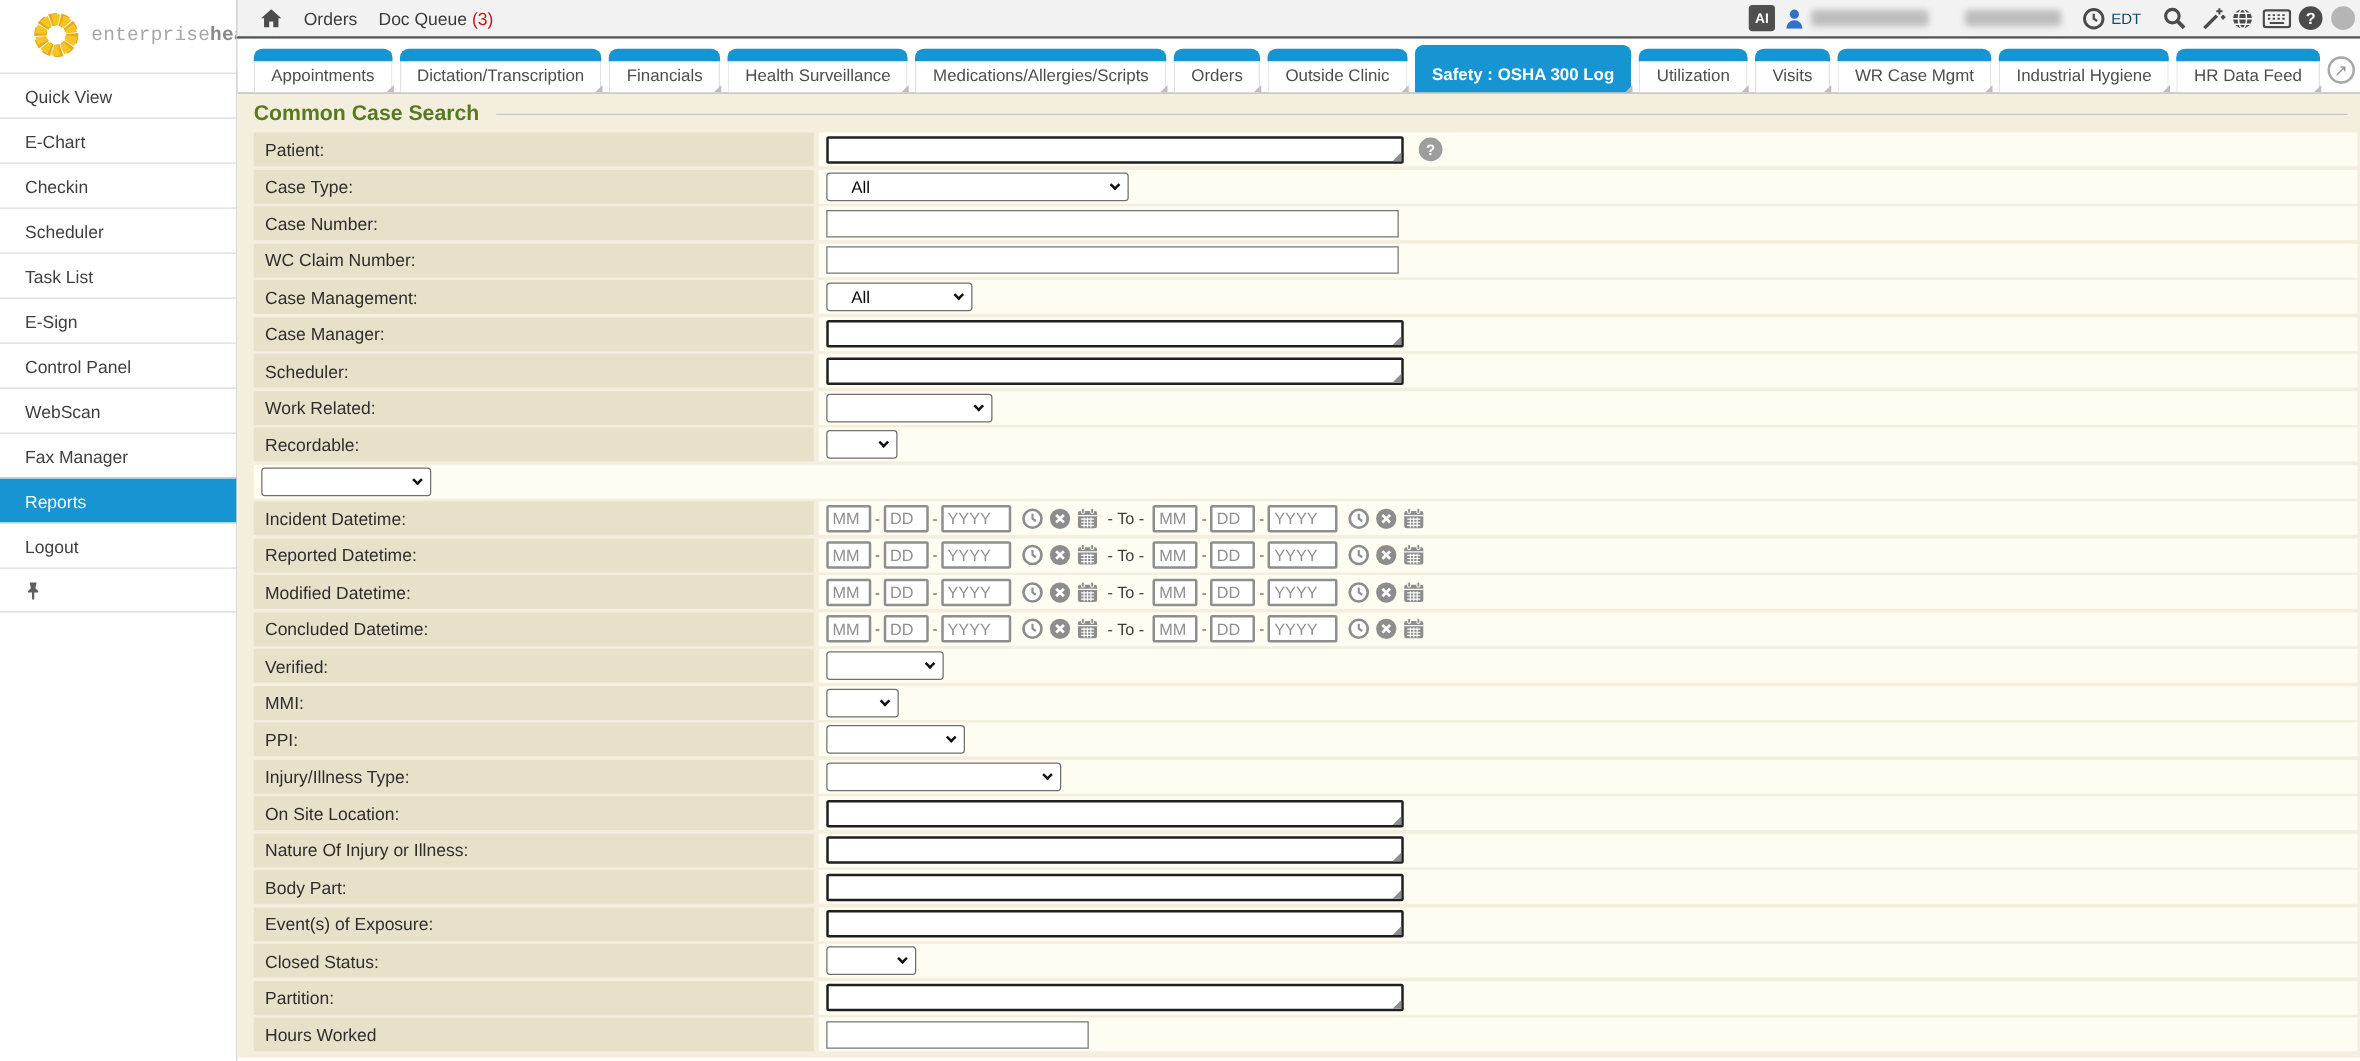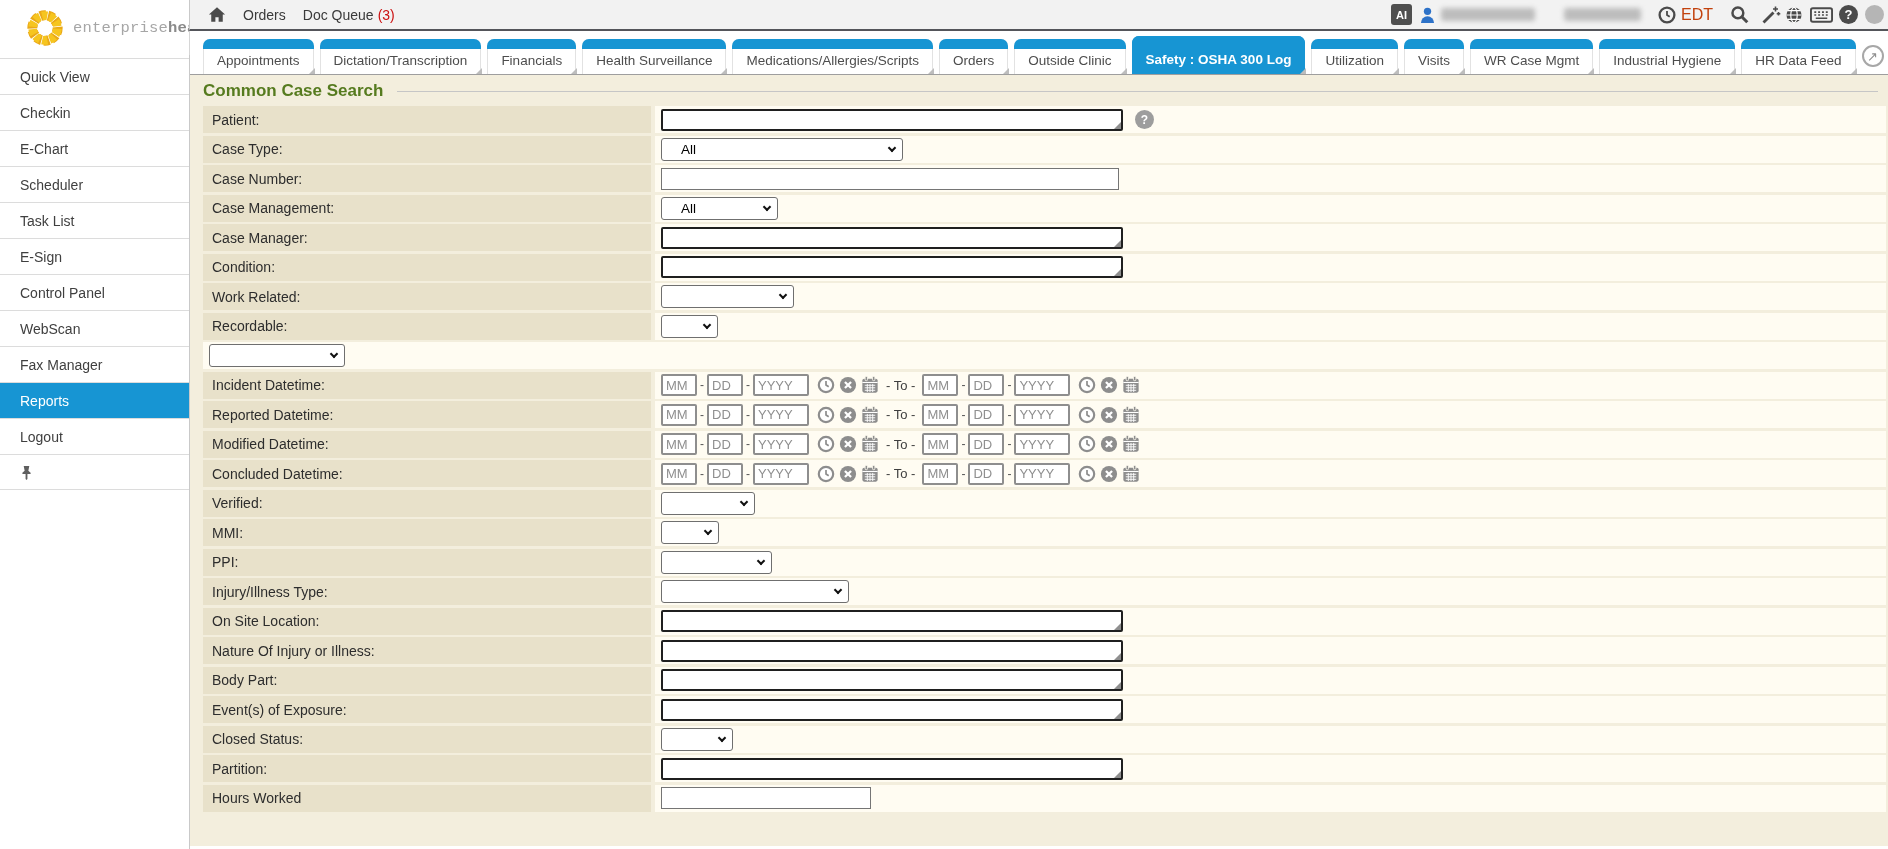--- a/index.html
+++ b/index.html
@@ -18,21 +18,21 @@
             border-left:1px solid #c9c9c9; border-bottom:2px solid #54555a;
             display:flex; align-items:center; }
   .topbar .home { margin-left:18px; display:flex; cursor:pointer; }
   .tb-link { margin-left:17px; font-size:14px; color:#3a3a3a; cursor:pointer; white-space:nowrap; }
   .tb-count { color:#cc1111; margin-left:4px; }
   .tb-spacer { flex:1; }
   .ai-badge { width:21px; height:21px; background:#4f4f4f; color:#fff; border-radius:3px;
               font-size:11px; font-weight:bold; display:flex; align-items:center; justify-content:center; }
   .blur-block { height:13px; border-radius:3px; background:#bdbdbd; filter:blur(2.5px); }
   .tb-icon { display:flex; align-items:center; cursor:pointer; }
-  .tb-text { font-size:16px; color:#c2410c; margin-left:5px; }
+  .tb-text { font-size:12px; color:#0c4a6e; margin-left:5px; }
   .help-circle { width:19px; height:19px; border-radius:50%; background:#4b4b4b; color:#fff;
                  font-size:13px; font-weight:bold; display:flex; align-items:center; justify-content:center; }
   .avatar-circle { width:19px; height:19px; border-radius:50%; background:#b5b5b5; }
 
   
   .tabstrip { position:absolute; left:189px; top:31px; right:0; height:44px; background:#fff;
               border-left:1px solid #d6d6d6; border-bottom:1px solid #9e9e9e;
               display:flex; align-items:flex-end; padding-left:13px; gap:6px; overflow:hidden; }
   .tab { height:35px; background:#fff; border:1px solid #e2e2e2; border-bottom:none;
          border-radius:7px 7px 0 0; position:relative; flex-shrink:0; cursor:pointer;
@@ -229,24 +229,24 @@
       <span>↗</span>
     </span>
   </div>
 
 <div class="sidebar">
   <ul>
       <li>
         <span class="side-label">Quick View</span>
       </li>
       <li>
+        <span class="side-label">E-Chart</span>
+      </li>
+      <li>
         <span class="side-label">Checkin</span>
-      </li>
-      <li>
-        <span class="side-label">E-Chart</span>
       </li>
       <li>
         <span class="side-label">Scheduler</span>
       </li>
       <li>
         <span class="side-label">Task List</span>
       </li>
       <li>
         <span class="side-label">E-Sign</span>
       </li>
@@ -301,39 +301,45 @@
   </span>
           </div>
   </div>
         <div class="row">
     <div class="row-label">Case Number:</div>
     <div class="row-field">
             <input class="txt" type="text" style="width: 458px;">
           </div>
   </div>
         <div class="row">
+    <div class="row-label">WC Claim Number:</div>
+    <div class="row-field">
+            <input class="txt" type="text" style="width: 458px;">
+          </div>
+  </div>
+        <div class="row">
     <div class="row-label">Case Management:</div>
     <div class="row-field">
             <span class="sel" style="width: 117px;">
     <select><option>All</option></select>
     <span class="chev"></span>
   </span>
           </div>
   </div>
         <div class="row">
     <div class="row-label">Case Manager:</div>
     <div class="row-field">
             <span class="ta-wrap">
     <textarea class="ta" rows="1" style="width: 462px;"></textarea>
     <span class="grip"></span>
   </span>
           </div>
   </div>
         <div class="row">
-    <div class="row-label">Condition:</div>
+    <div class="row-label">Scheduler:</div>
     <div class="row-field">
             <span class="ta-wrap">
     <textarea class="ta" rows="1" style="width: 462px;"></textarea>
     <span class="grip"></span>
   </span>
           </div>
   </div>
         <div class="row">
     <div class="row-label">Work Related:</div>
     <div class="row-field">

